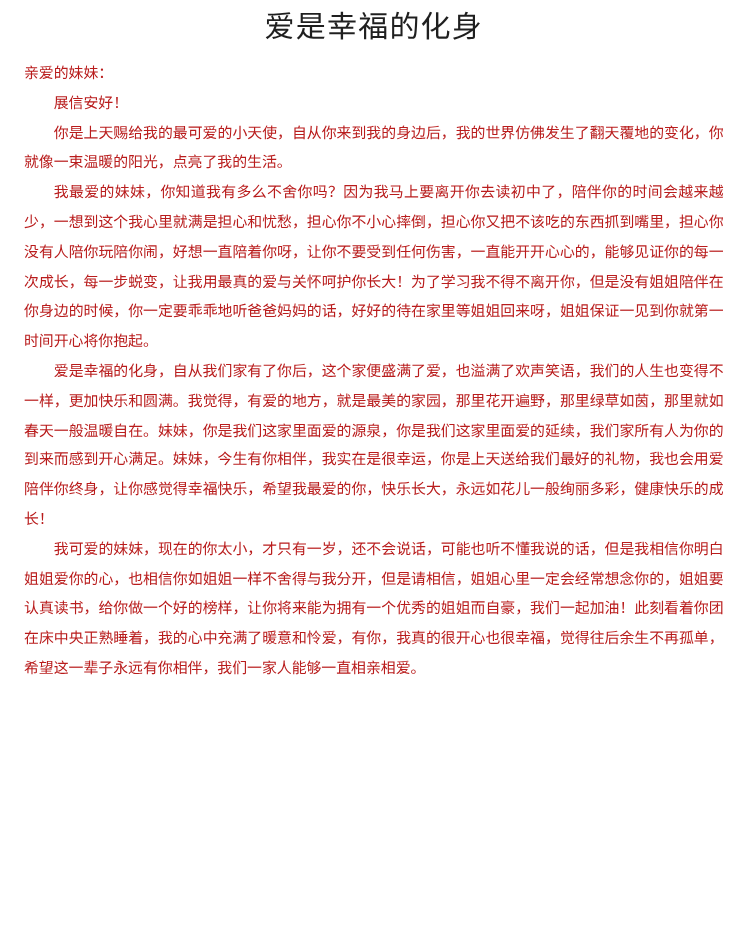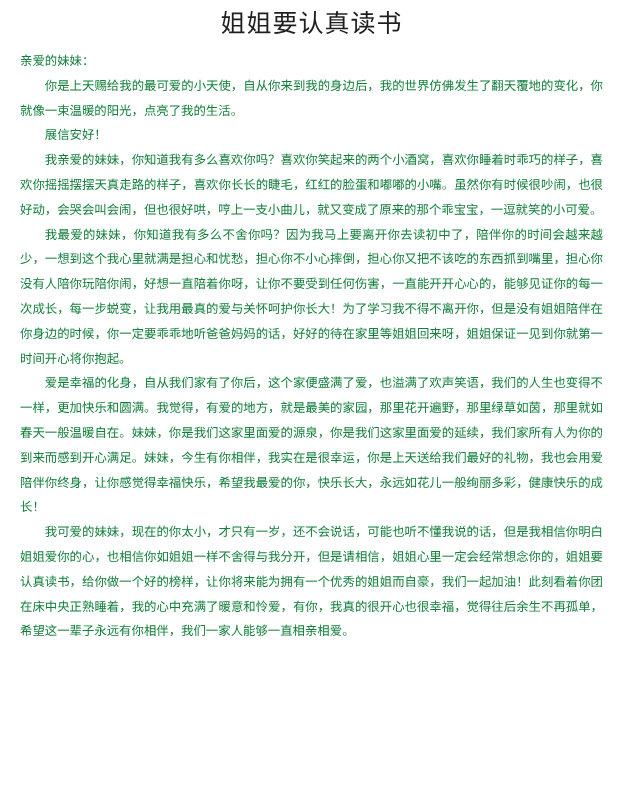--- a/index.html
+++ b/index.html
@@ -26,41 +26,40 @@
     font-size: 25px;
     line-height: 34px;
     font-weight: 500;
     color: #1f1f1f;
     letter-spacing: 1px;
   }
   .letter-body {
     margin-top: 9px;
     font-size: 12.4px;
     line-height: 24.8px;
-    color: #15803d;
+    color: #b91c1c;
     text-align: justify;
   }
   .letter-body p {
     margin: 0;
     padding: 0;
     text-indent: 2em;
   }
   .letter-body p.salutation {
     text-indent: 0;
   }
 </style>
 </head>
 <body>
 
 <div class="page">
-  <h1 class="letter-title">姐姐要认真读书</h1>
+  <h1 class="letter-title">爱是幸福的化身</h1>
 
   <div class="letter-body">
     <p class="salutation">亲爱的妹妹：</p>
+    <p>展信安好！</p>
     <p>你是上天赐给我的最可爱的小天使，自从你来到我的身边后，我的世界仿佛发生了翻天覆地的变化，你就像一束温暖的阳光，点亮了我的生活。</p>
-    <p>展信安好！</p>
-    <p>我亲爱的妹妹，你知道我有多么喜欢你吗？喜欢你笑起来的两个小酒窝，喜欢你睡着时乖巧的样子，喜欢你摇摇摆摆天真走路的样子，喜欢你长长的睫毛，红红的脸蛋和嘟嘟的小嘴。虽然你有时候很吵闹，也很好动，会哭会叫会闹，但也很好哄，哼上一支小曲儿，就又变成了原来的那个乖宝宝，一逗就笑的小可爱。</p>
     <p>我最爱的妹妹，你知道我有多么不舍你吗？因为我马上要离开你去读初中了，陪伴你的时间会越来越少，一想到这个我心里就满是担心和忧愁，担心你不小心摔倒，担心你又把不该吃的东西抓到嘴里，担心你没有人陪你玩陪你闹，好想一直陪着你呀，让你不要受到任何伤害，一直能开开心心的，能够见证你的每一次成长，每一步蜕变，让我用最真的爱与关怀呵护你长大！为了学习我不得不离开你，但是没有姐姐陪伴在你身边的时候，你一定要乖乖地听爸爸妈妈的话，好好的待在家里等姐姐回来呀，姐姐保证一见到你就第一时间开心将你抱起。</p>
     <p>爱是幸福的化身，自从我们家有了你后，这个家便盛满了爱，也溢满了欢声笑语，我们的人生也变得不一样，更加快乐和圆满。我觉得，有爱的地方，就是最美的家园，那里花开遍野，那里绿草如茵，那里就如春天一般温暖自在。妹妹，你是我们这家里面爱的源泉，你是我们这家里面爱的延续，我们家所有人为你的到来而感到开心满足。妹妹，今生有你相伴，我实在是很幸运，你是上天送给我们最好的礼物，我也会用爱陪伴你终身，让你感觉得幸福快乐，希望我最爱的你，快乐长大，永远如花儿一般绚丽多彩，健康快乐的成长！</p>
     <p>我可爱的妹妹，现在的你太小，才只有一岁，还不会说话，可能也听不懂我说的话，但是我相信你明白姐姐爱你的心，也相信你如姐姐一样不舍得与我分开，但是请相信，姐姐心里一定会经常想念你的，姐姐要认真读书，给你做一个好的榜样，让你将来能为拥有一个优秀的姐姐而自豪，我们一起加油！此刻看着你团在床中央正熟睡着，我的心中充满了暖意和怜爱，有你，我真的很开心也很幸福，觉得往后余生不再孤单，希望这一辈子永远有你相伴，我们一家人能够一直相亲相爱。</p>
 
   </div>
 </div>
 
 </body></html>

